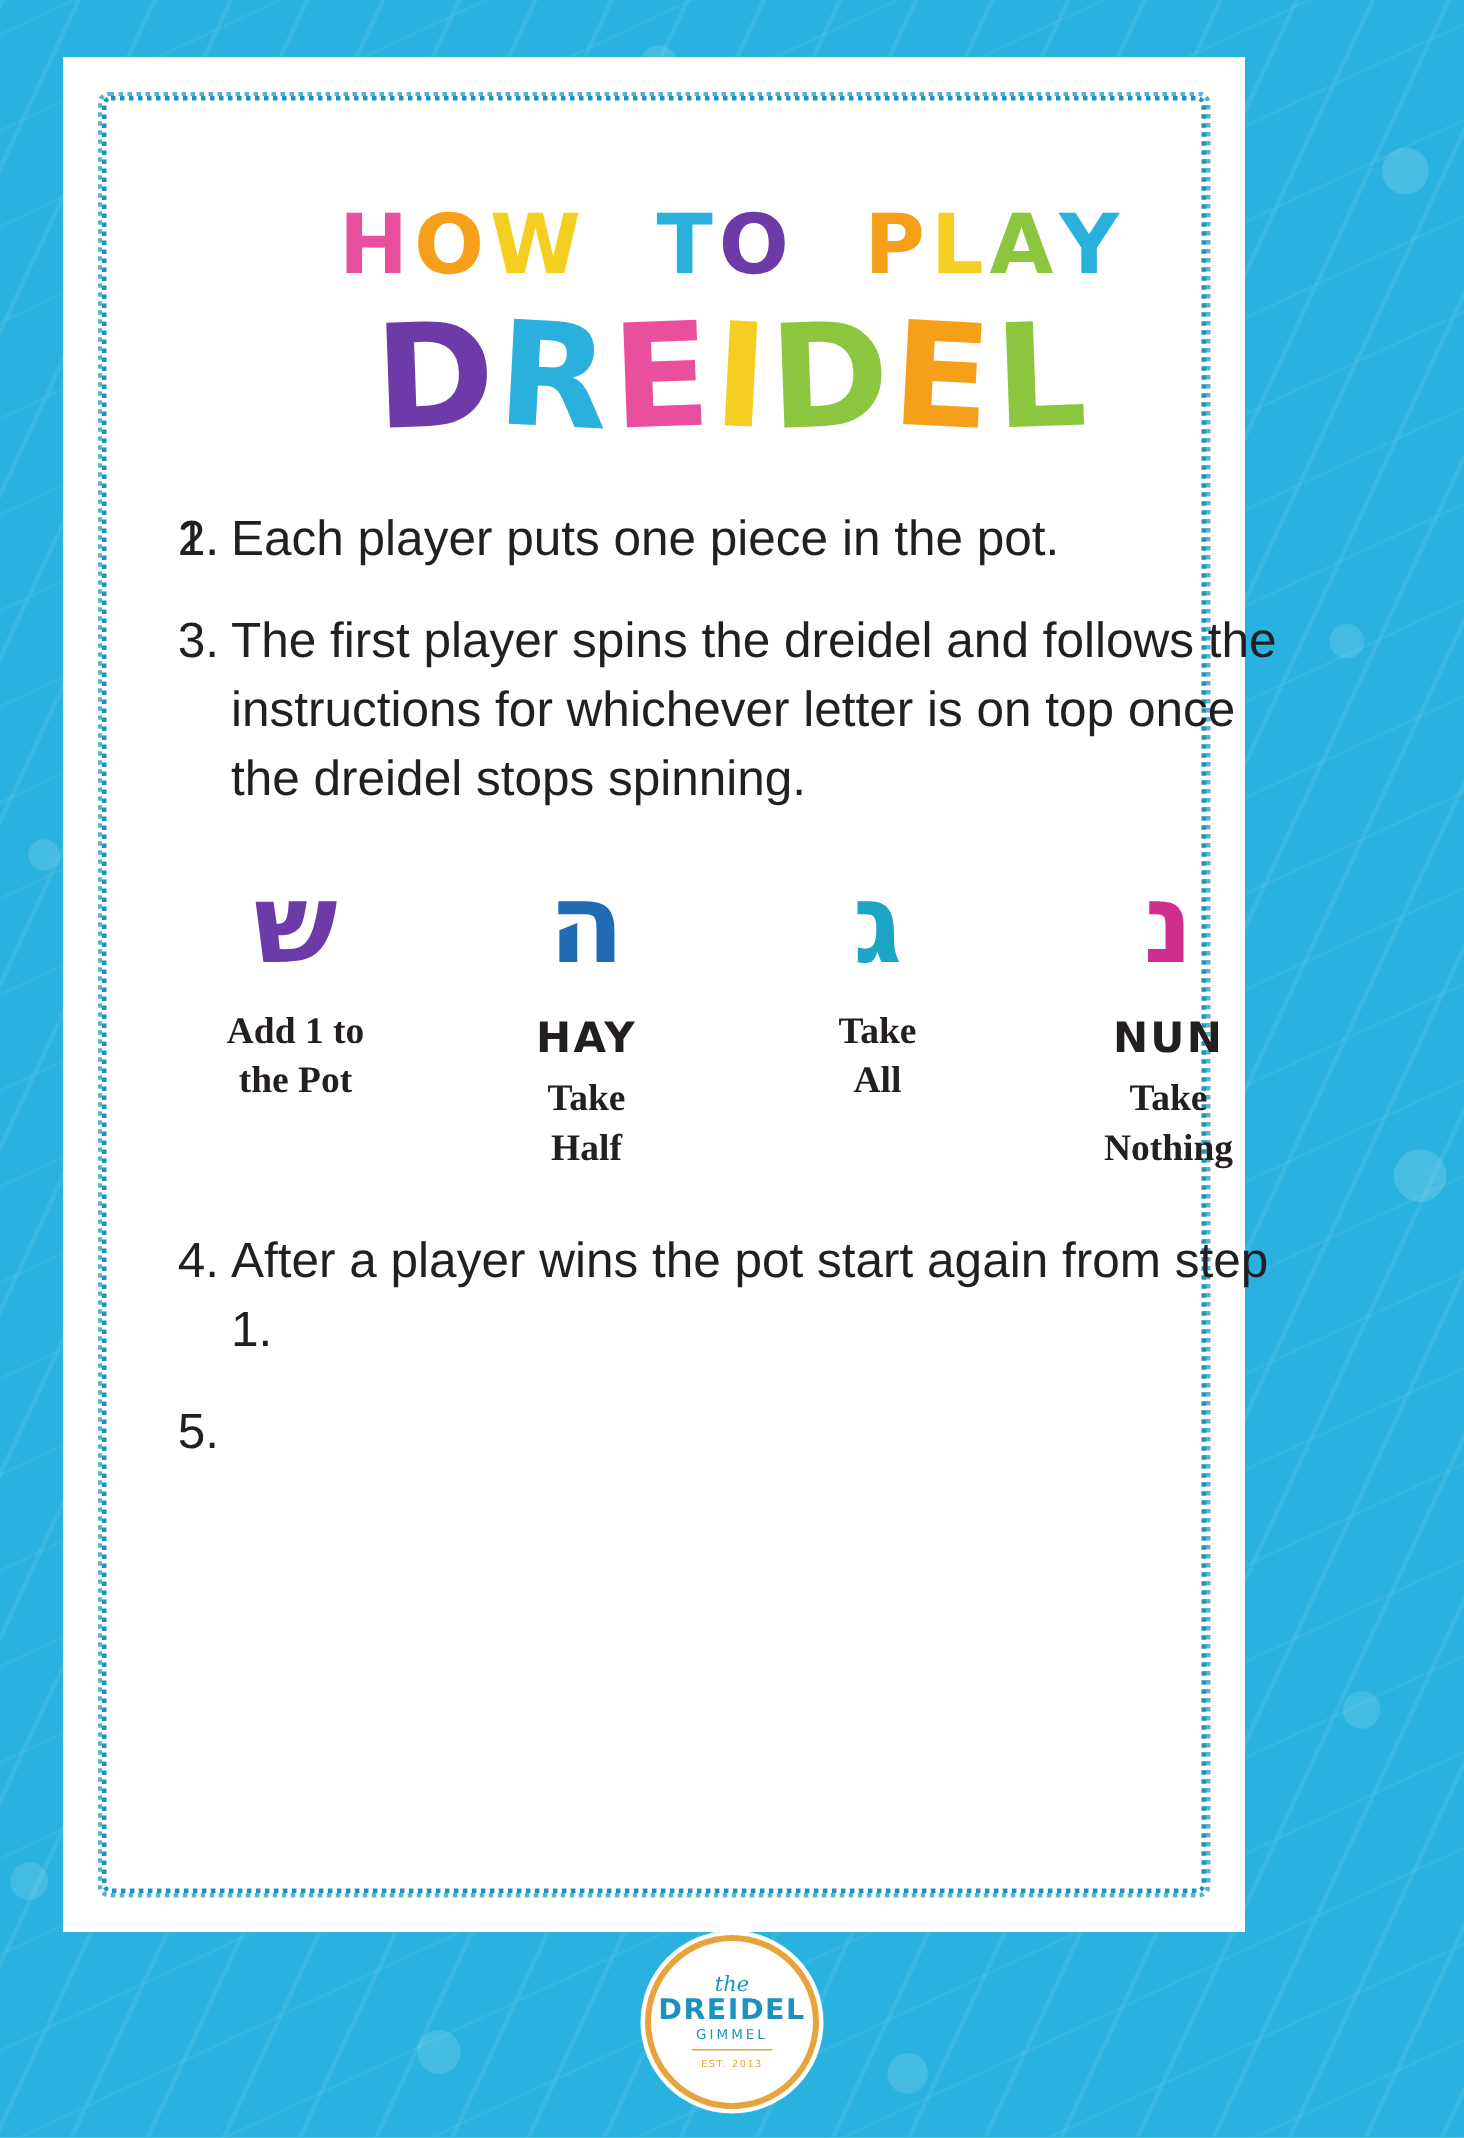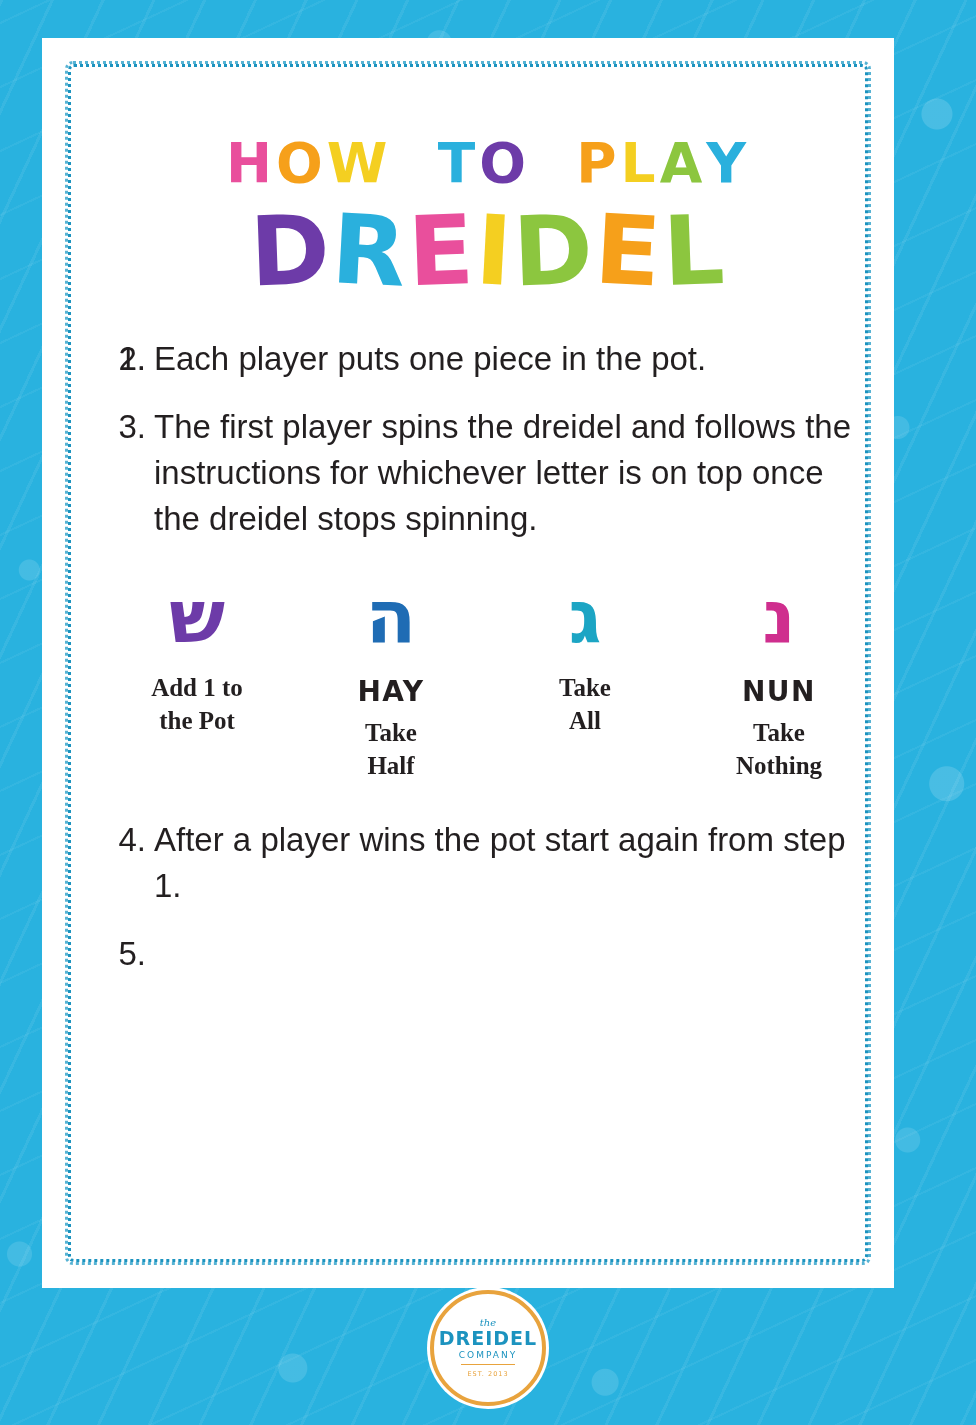--- a/index.html
+++ b/index.html
@@ -46,21 +46,21 @@
     inset: 0;
     background:
       repeating-linear-gradient(115deg, rgba(255,255,255,0.07) 0 3px, transparent 3px 46px),
       repeating-linear-gradient(-25deg, rgba(255,255,255,0.05) 0 2px, transparent 2px 58px);
   }
 
   #card {
     position: absolute;
     left: 42px;
     top: 38px;
-    width: 852px;
+    width: 788px;
     height: 1250px;
     background: #ffffff;
     box-sizing: border-box;
   }
 
   
   #bead-border {
     position: absolute;
     left: 26px;
     top: 26px;
@@ -188,21 +188,21 @@
     box-sizing: border-box;
     display: flex;
     flex-direction: column;
     align-items: center;
     justify-content: center;
     box-shadow: 0 0 0 3px #ffffff;
   }
   #logo .lg-the {
     font-family: "DejaVu Serif", serif;
     font-style: italic;
-    font-size: 10px;
+    font-size: 14px;
     color: #1c93bf;
     line-height: 1;
     margin-bottom: 1px;
   }
   #logo .lg-main {
     font-family: "DejaVu Sans", sans-serif;
     font-weight: bold;
     font-size: 19px;
     letter-spacing: 1px;
     color: #1c93bf;
@@ -280,17 +280,17 @@
           <li><span class="num">4.</span><span>After a player wins the pot start again from step 1.</span></li>
           <li><span class="num">5.</span></li>
         </ol>
 
     </div>
   </div>
 
   <div id="logo">
     <div class="lg-the">the</div>
     <div class="lg-main">DREIDEL</div>
-    <div class="lg-sub">COMPANY</div>
+    <div class="lg-sub">GIMMEL</div>
     <div class="lg-rule"></div>
     <div class="lg-est">EST. 2013</div>
   </div>
 </div>
 
 </body></html>

